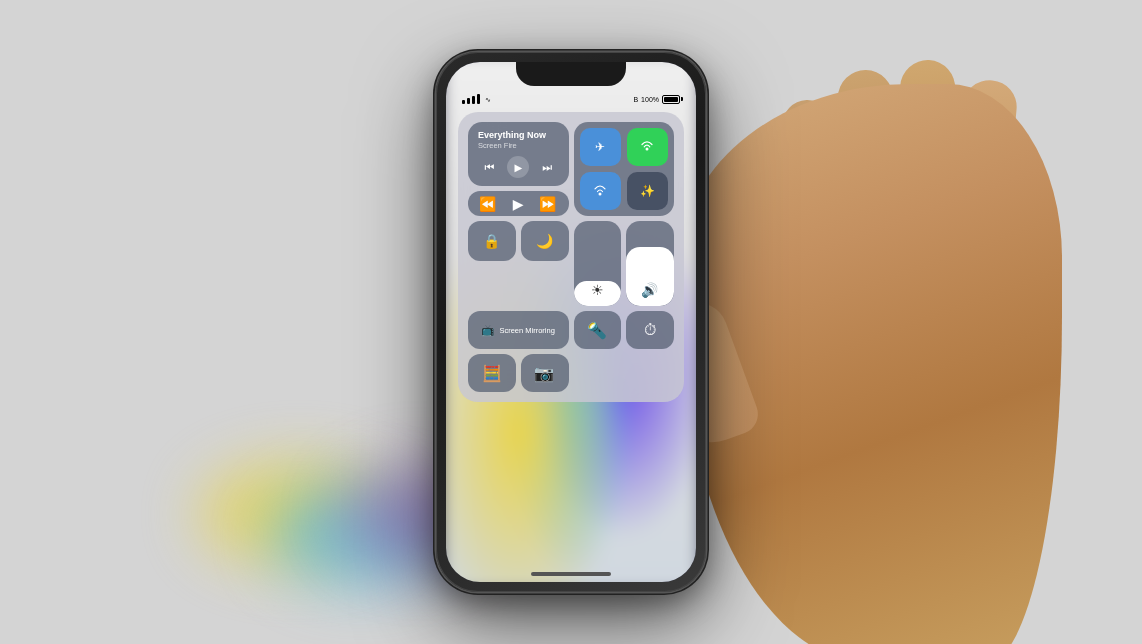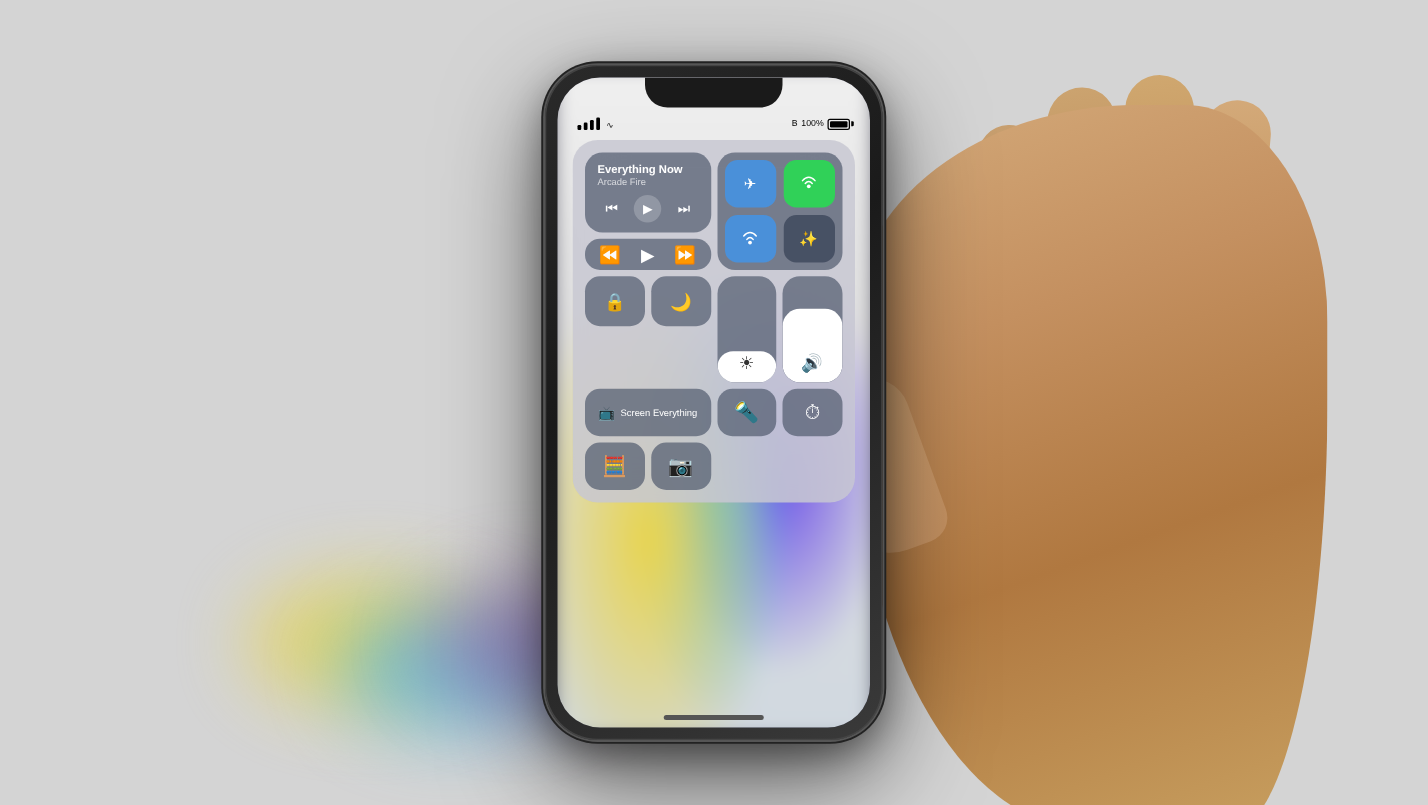--- a/index.html
+++ b/index.html
@@ -504,21 +504,21 @@
                 </svg>
               </span>
             </div>
             <div class="conn-btn">
               <span style="font-size:12px; color:white;">✨</span>
             </div>
           </div>
 
           <div class="music-card span2x1">
             <div class="music-title">Everything Now</div>
-            <div class="music-artist">Arcade Fire</div>
+            <div class="music-artist">Screen Fire</div>
             <div class="music-controls">
               <span class="music-ctrl-btn" style="font-size:11px;">⏮</span>
               <div class="music-play-btn">▶</div>
               <span class="music-ctrl-btn" style="font-size:11px;">⏭</span>
             </div>
           </div>
 
           <div class="span2x1" style="background: rgba(80,90,110,0.7); border-radius:12px; display:flex; align-items:center; justify-content:space-around; padding: 4px;">
             <span style="color:white; font-size:14px; cursor:pointer;">⏪</span>
             <span style="color:white; font-size:14px; cursor:pointer;">▶</span>
@@ -539,21 +539,21 @@
           </div>
 
           <div class="slider-container" style="min-height:85px;">
             <div class="slider-fill" style="height:70%;"></div>
             <span class="slider-icon">🔊</span>
           </div>
 
           <div class="screen-mirror-btn span2x1">
             <span style="font-size:11px;">📺</span>
             <span style="font-size:7.5px; color:white; text-align:center; line-height:1.2;">Screen
-Everything</span>
+Mirroring</span>
           </div>
 
           <div class="bottom-btn">
             <span>🔦</span>
           </div>
           <div class="bottom-btn">
             <span>⏱</span>
           </div>
           <div class="bottom-btn">
             <span>🧮</span>

